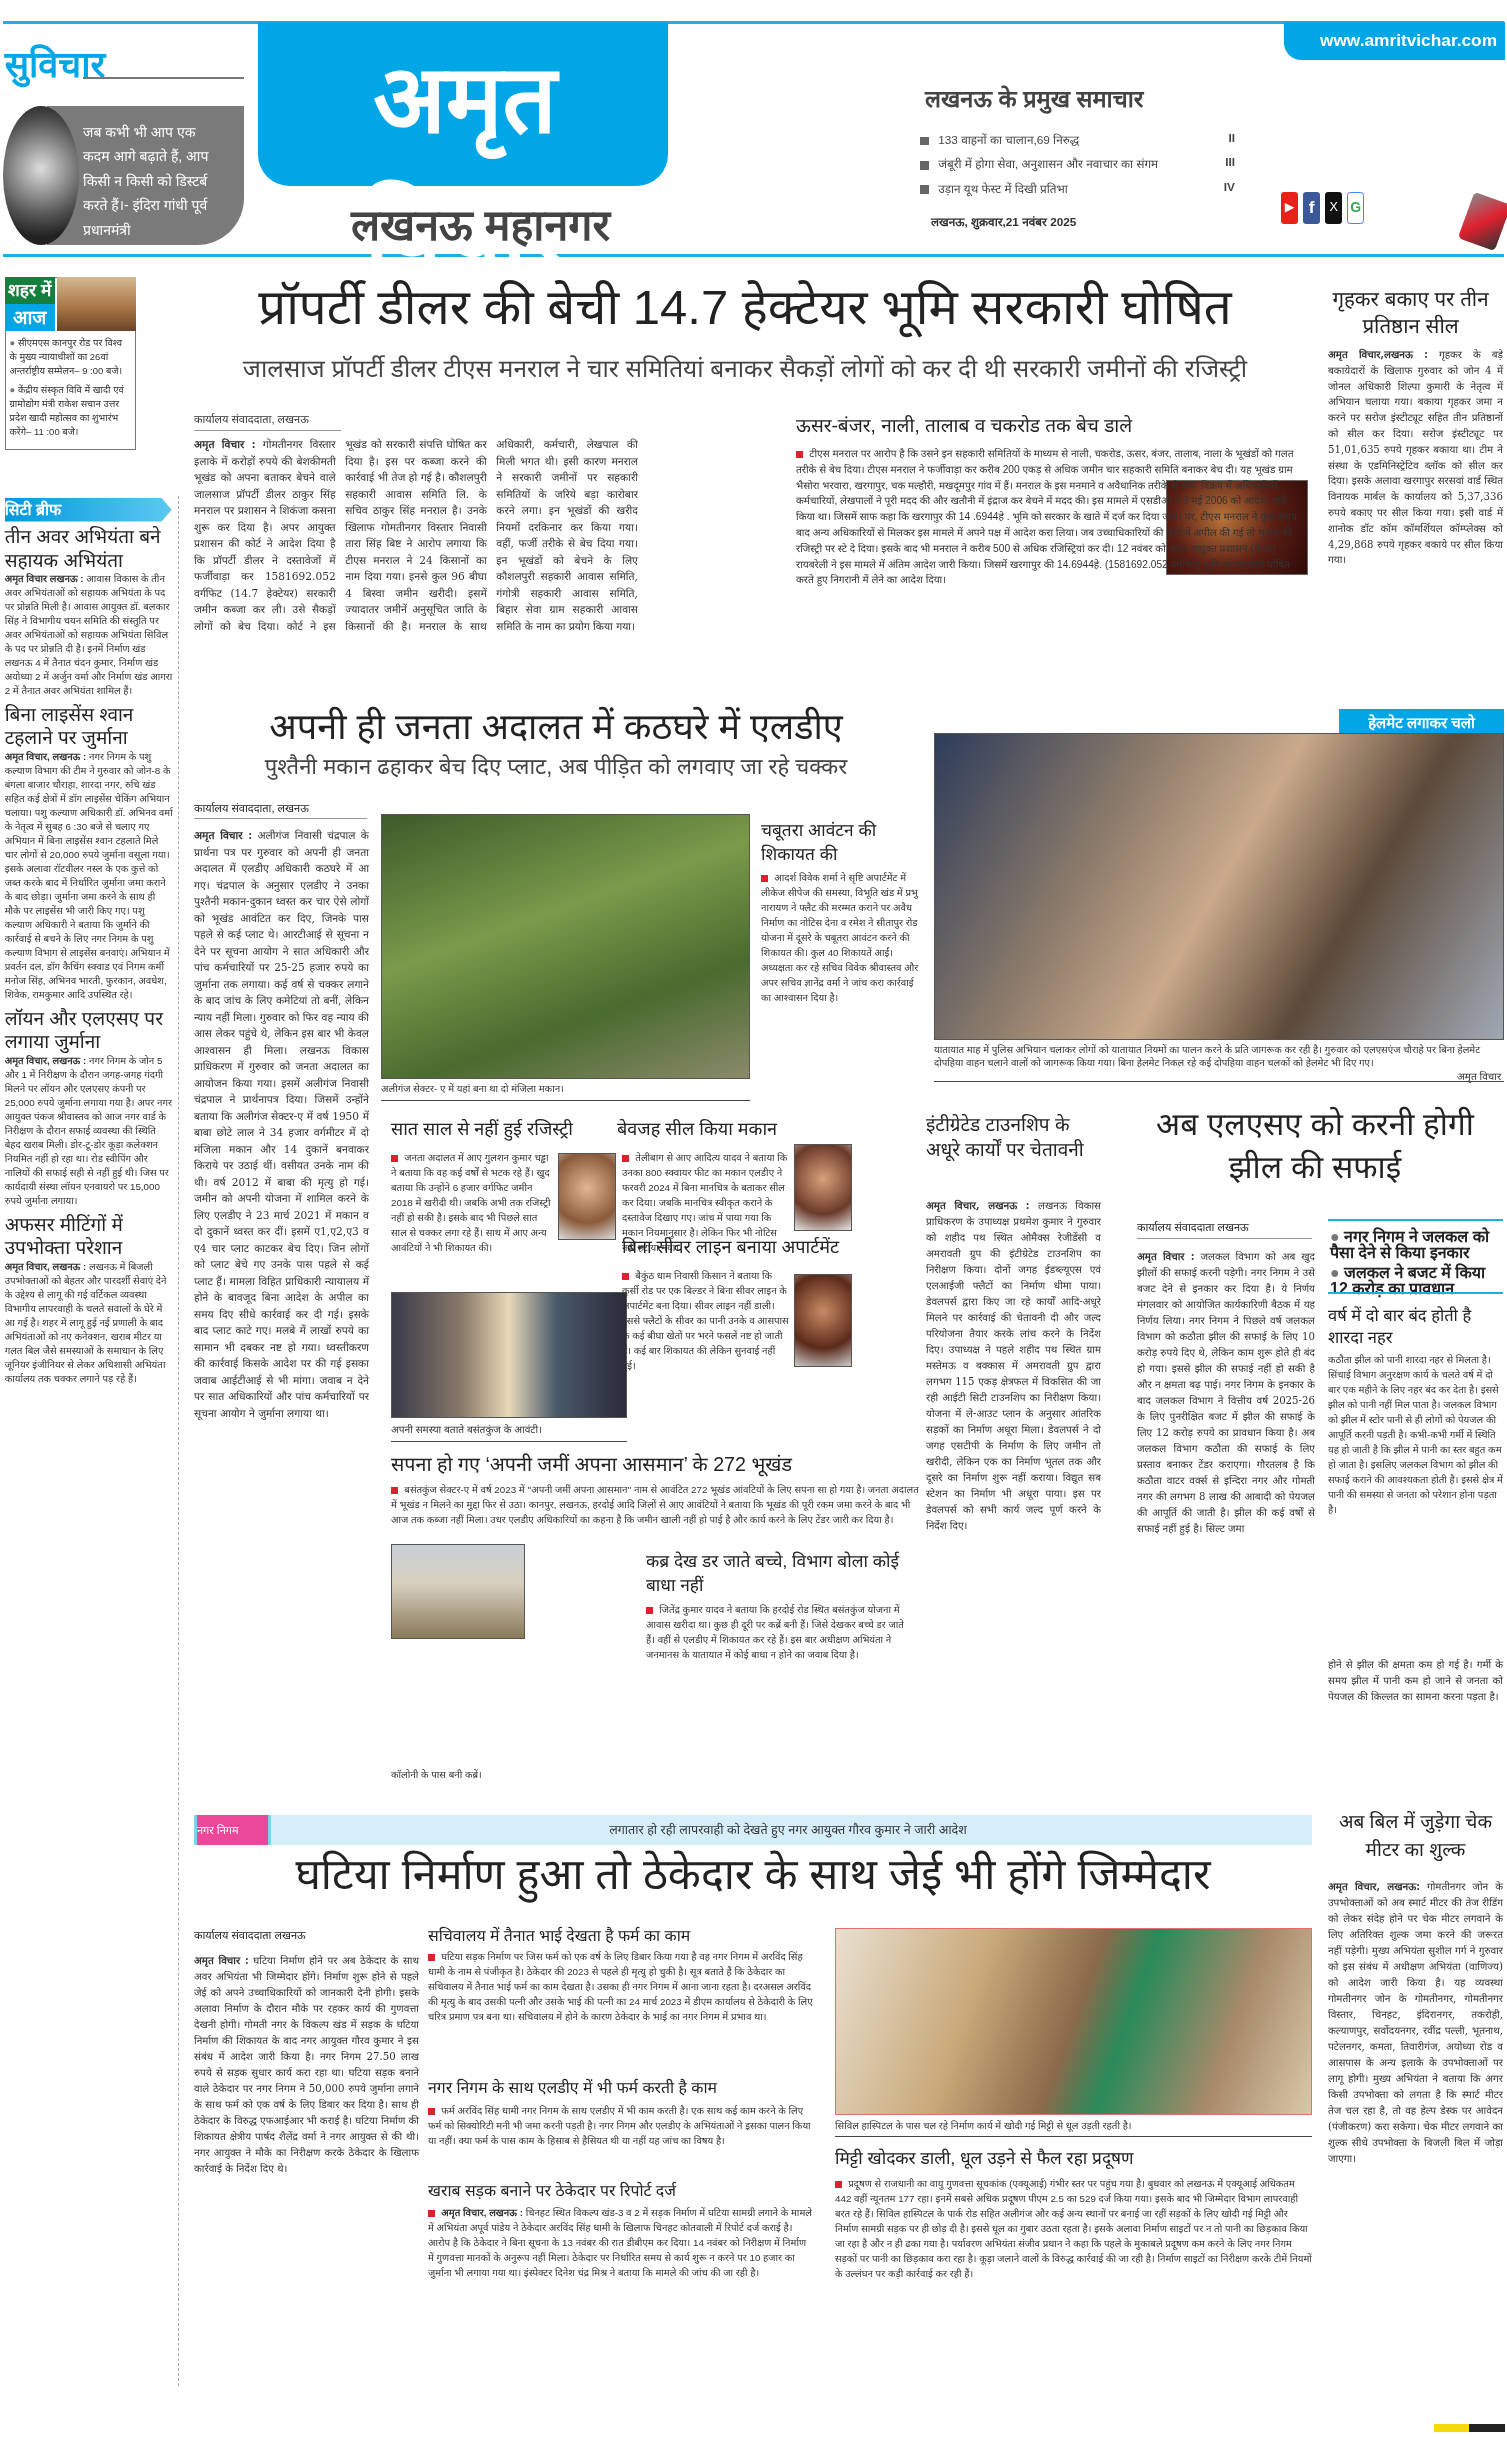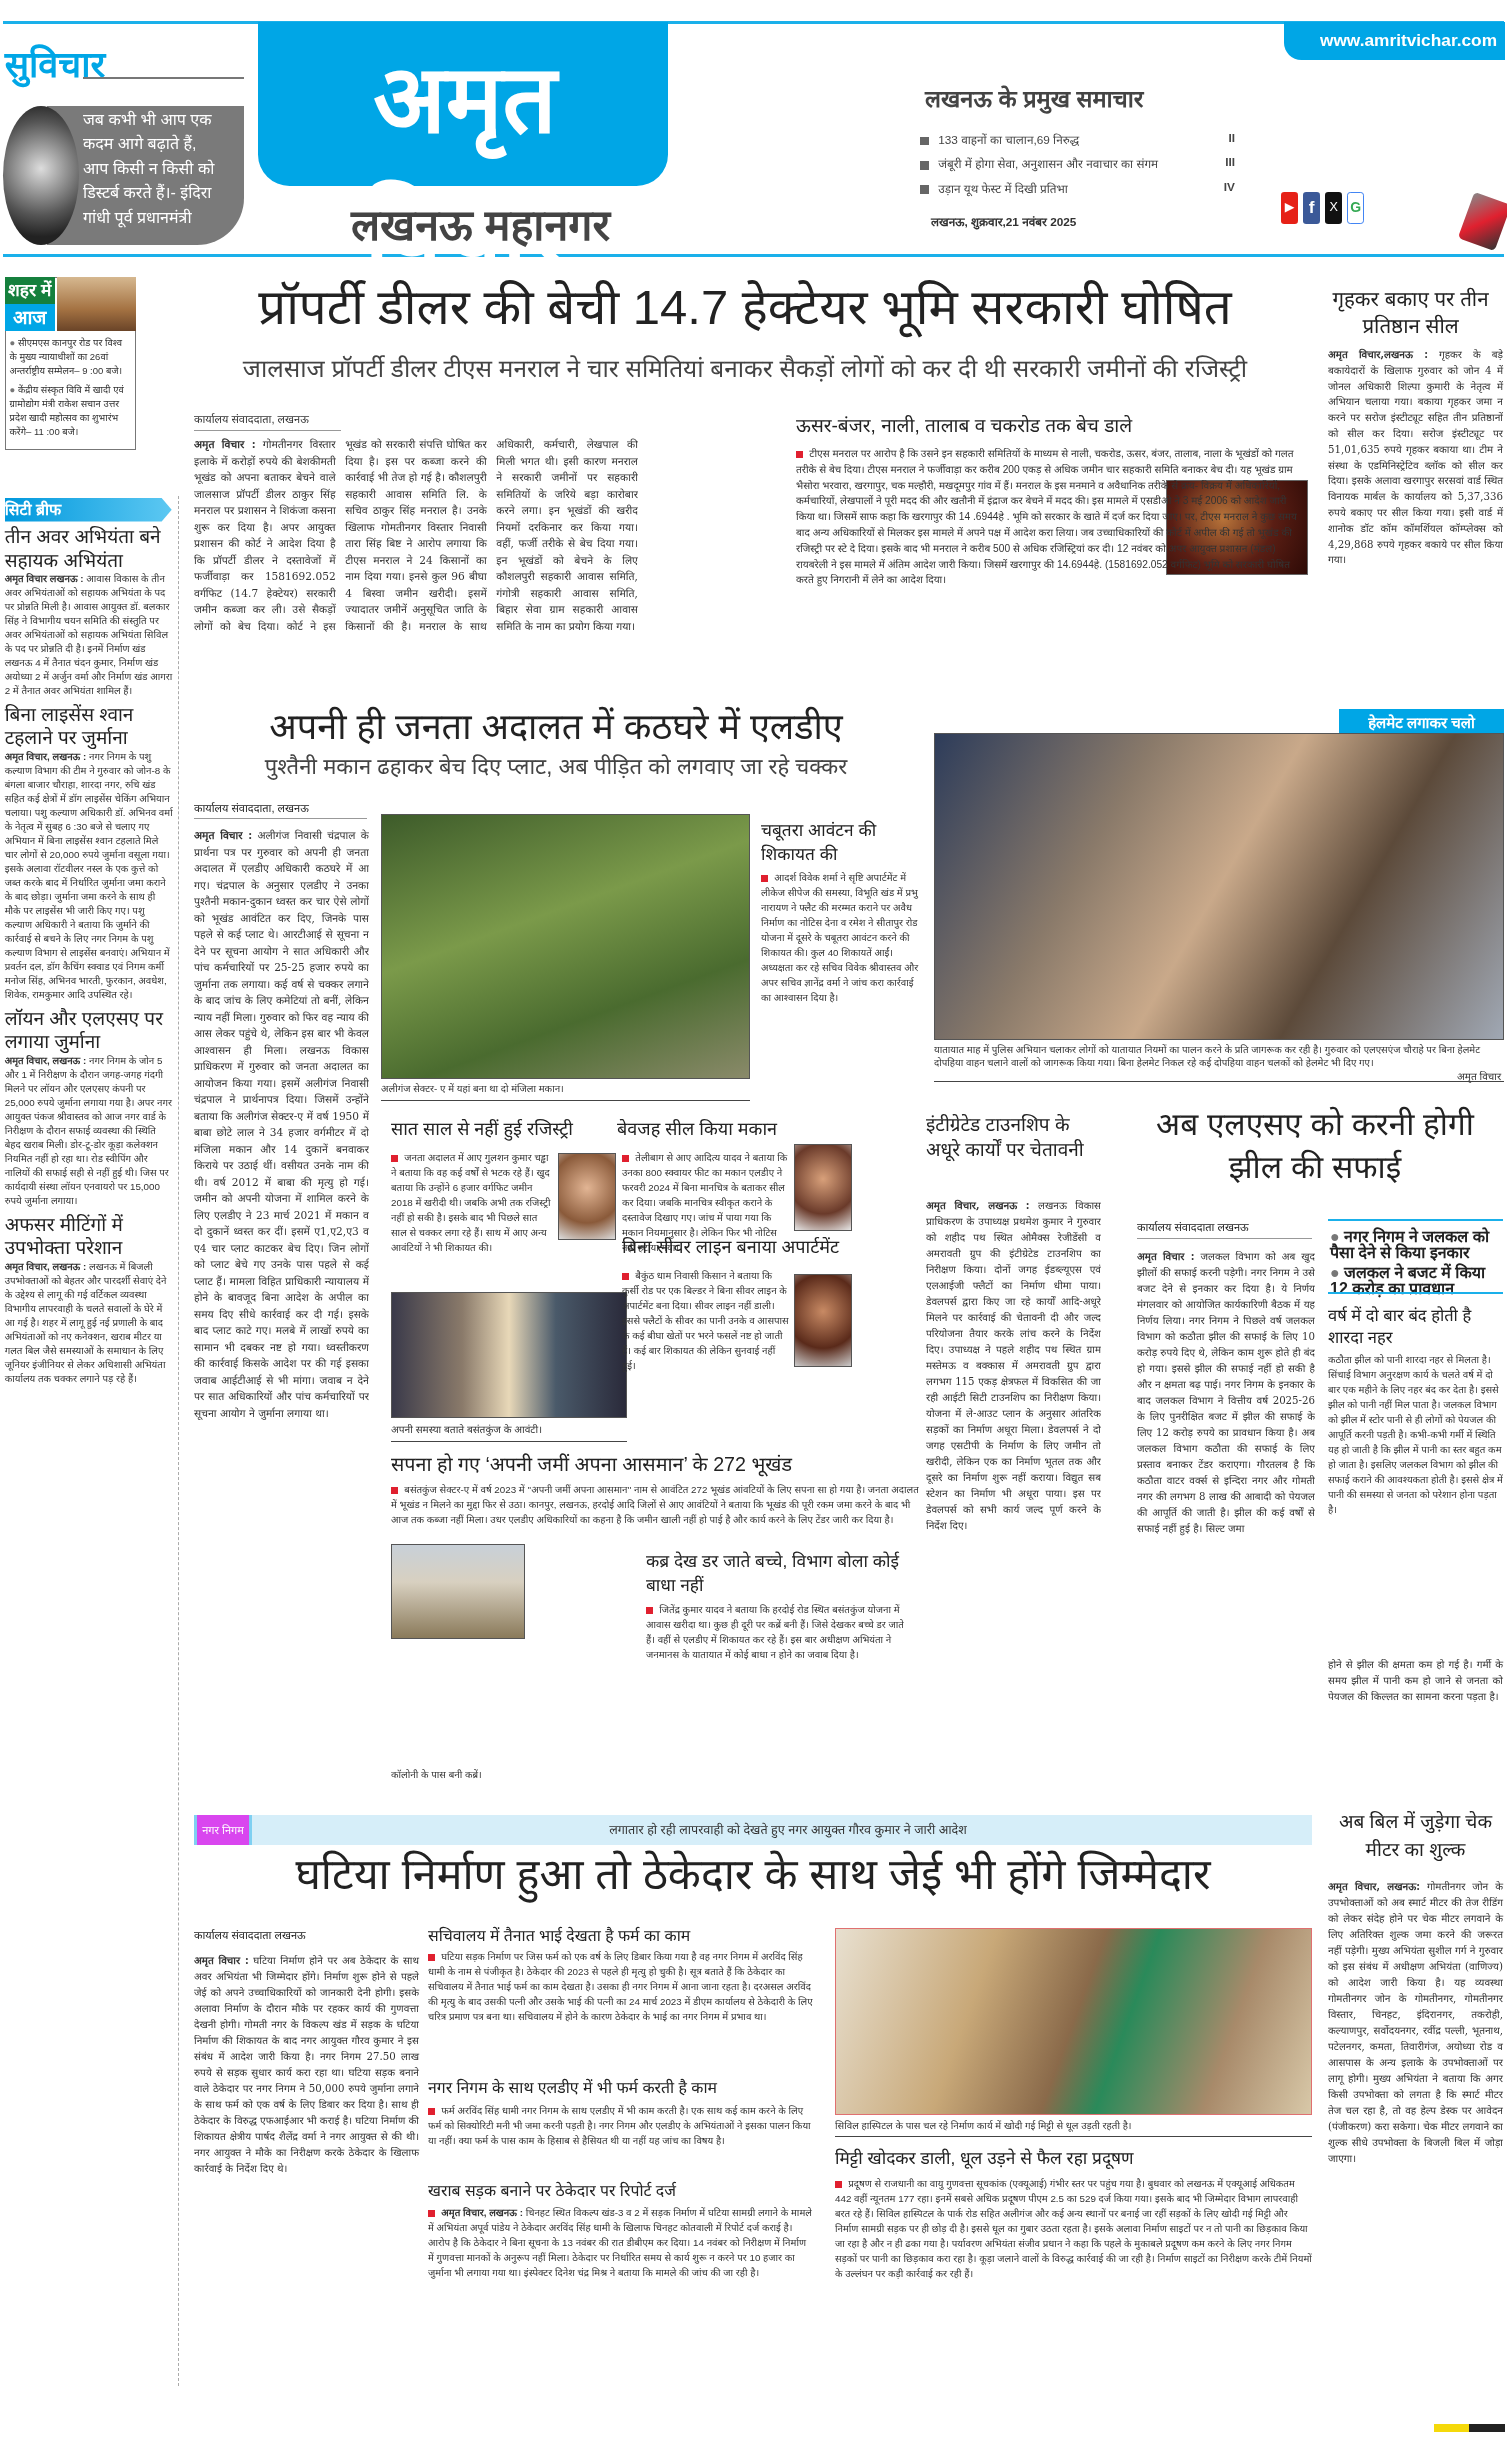--- a/index.html
+++ b/index.html
@@ -20,21 +20,21 @@
 </head>
 <body>
 
 <div class="brule" style="left:3.2px;top:20.5px;width:1501px;height:3.2px"></div>
 <div class="brule" style="left:3.2px;top:254px;width:1501px;height:3.2px"></div>
 
 <div class="abs blue" style="left:4.7px;top:39px;font-size:36px;font-weight:bold">सुविचार</div>
 <div class="rule" style="left:83px;top:77px;width:161px;background:#777;height:1.6px"></div>
 <div class="abs" style="left:47px;top:106px;width:197px;height:139px;background:#7a7a7a;border-radius:0 0 47px 0"></div>
 <div class="abs" style="left:3.2px;top:106px;width:76px;height:139px;border-radius:50%;background:radial-gradient(circle at 50% 45%,#ddd,#555 55%,#222 80%)"></div>
-<div class="abs" style="left:83px;top:108px;width:142px;font-size:16px;line-height:24.4px;color:#fff">जब कभी भी आप एक कदम आगे बढ़ाते हैं, आप किसी न किसी को डिस्टर्ब करते हैं।- इंदिरा गांधी पूर्व प्रधानमंत्री</div>
+<div class="abs" style="left:83px;top:120px;width:142px;font-size:14px;line-height:24.4px;color:#fff">जब कभी भी आप एक कदम आगे बढ़ाते हैं, आप किसी न किसी को डिस्टर्ब करते हैं।- इंदिरा गांधी पूर्व प्रधानमंत्री</div>
 
 <div class="abs" style="left:258px;top:22px;width:410px;height:164px;background:#00a6e6;border-radius:0 0 31.5px 31.5px"></div>
 <div class="abs" style="left:268px;top:31.5px;width:394px;text-align:center;font-size:95px;font-weight:bold;color:#fff;line-height:134px">अमृत विचार</div>
 <div class="abs" style="left:315px;top:194px;width:331px;text-align:center;font-size:43px;font-weight:bold;color:#444">लखनऊ महानगर</div>
 
 <div class="abs" style="left:1284px;top:22px;width:221px;height:38px;background:#00a6e6;border-radius:0 0 0 17.3px"></div>
 <div class="abs" style="left:1292px;top:30px;width:205px;text-align:right;font-size:17.3px;font-weight:bold;color:#fff">www.amritvichar.com</div>
 
 <div class="abs" style="left:925px;top:82px;font-size:23.6px;font-weight:bold;color:#444">लखनऊ के प्रमुख समाचार</div>
 <div class="abs" style="left:920px;top:131px;width:315px">
@@ -152,21 +152,21 @@
 <div class="brule" style="left:1328px;top:1292px;width:175px;height:1.6px"></div>
 <div class="abs body-text" style="left:1137px;top:1248px;width:178px;height:551px;overflow:hidden;font-size:10.2px;line-height:16px"><b>अमृत विचार :</b> <span>जलकल विभाग को अब खुद झीलों की सफाई करनी पड़ेगी। नगर निगम ने उसे बजट देने से इनकार कर दिया है। ये निर्णय मंगलवार को आयोजित कार्यकारिणी बैठक में यह निर्णय लिया। नगर निगम ने पिछले वर्ष जलकल विभाग को कठौता झील की सफाई के लिए 10 करोड़ रुपये दिए थे, लेकिन काम शुरू होते ही बंद हो गया। इससे झील की सफाई नहीं हो सकी है और न क्षमता बढ़ पाई। नगर निगम के इनकार के बाद जलकल विभाग ने वित्तीय वर्ष 2025-26 के लिए पुनरीक्षित बजट में झील की सफाई के लिए 12 करोड़ रुपये का प्रावधान किया है। अब जलकल विभाग कठौता की सफाई के लिए प्रस्ताव बनाकर टेंडर कराएगा। गौरतलब है कि कठौता वाटर वर्क्स से इन्दिरा नगर और गोमती नगर की लगभग 8 लाख की आबादी को पेयजल की आपूर्ति की जाती है। झील की कई वर्षों से सफाई नहीं हुई है। सिल्ट जमा</span></div>
 <div class="abs hl" style="left:1328px;top:1304px;width:175px;font-size:16.5px;line-height:22px">वर्ष में दो बार बंद होती है शारदा नहर</div>
 <div class="abs small-text" style="left:1328px;top:1352px;width:175px;font-size:9.8px;line-height:15px">कठौता झील को पानी शारदा नहर से मिलता है। सिंचाई विभाग अनुरक्षण कार्य के चलते वर्ष में दो बार एक महीने के लिए नहर बंद कर देता है। इससे झील को पानी नहीं मिल पाता है। जलकल विभाग को झील में स्टोर पानी से ही लोगों को पेयजल की आपूर्ति करनी पड़ती है। कभी-कभी गर्मी में स्थिति यह हो जाती है कि झील में पानी का स्तर बहुत कम हो जाता है। इसलिए जलकल विभाग को झील की सफाई कराने की आवश्यकता होती है। इससे क्षेत्र में पानी की समस्या से जनता को परेशान होना पड़ता है।</div>
 <div class="abs body-text" style="left:1328px;top:1657px;width:175px;font-size:10.2px;line-height:16px">होने से झील की क्षमता कम हो गई है। गर्मी के समय झील में पानी कम हो जाने से जनता को पेयजल की किल्लत का सामना करना पड़ता है।</div>
 
 <div class="abs hl" style="left:1328px;top:1808px;width:175px;font-size:19px;text-align:center;line-height:28px">अब बिल में जुड़ेगा चेक मीटर का शुल्क</div>
 <div class="abs body-text" style="left:1328px;top:1878px;width:175px;font-size:10.2px;line-height:16px"><b>अमृत विचार, लखनऊ:</b> <span>गोमतीनगर जोन के उपभोक्ताओं को अब स्मार्ट मीटर की तेज रीडिंग को लेकर संदेह होने पर चेक मीटर लगवाने के लिए अतिरिक्त शुल्क जमा करने की जरूरत नहीं पड़ेगी। मुख्य अभियंता सुशील गर्ग ने गुरुवार को इस संबंध में अधीक्षण अभियंता (वाणिज्य) को आदेश जारी किया है। यह व्यवस्था गोमतीनगर जोन के गोमतीनगर, गोमतीनगर विस्तार, चिनहट, इंदिरानगर, तकरोही, कल्याणपुर, सर्वोदयनगर, रवींद्र पल्ली, भूतनाथ, पटेलनगर, कमता, तिवारीगंज, अयोध्या रोड व आसपास के अन्य इलाके के उपभोक्ताओं पर लागू होगी। मुख्य अभियंता ने बताया कि अगर किसी उपभोक्ता को लगता है कि स्मार्ट मीटर तेज चल रहा है, तो वह हेल्प डेस्क पर आवेदन (पंजीकरण) करा सकेगा। चेक मीटर लगवाने का शुल्क सीधे उपभोक्ता के बिजली बिल में जोड़ा जाएगा।</span></div>
 
 <div class="abs" style="left:194px;top:1815px;width:1118px;height:30px;background:#d6eef9"></div>
-<div class="abs" style="left:194px;top:1815px;width:58px;height:30px;background:#d946ef;border-left:3.2px solid #7fd0f2;border-right:3.2px solid #7fd0f2;color:#fff;font-size:11px;text-align:center;line-height:30px"><span>नगर निगम</span></div>
+<div class="abs" style="left:194px;top:1815px;width:77px;height:30px;background:#ec4899;border-left:3.2px solid #7fd0f2;border-right:3.2px solid #7fd0f2;color:#fff;font-size:11px;line-height:30px"><span>नगर निगम</span></div>
 <div class="abs" style="left:268px;top:1821px;width:1040px;text-align:center;font-size:12.6px;color:#333">लगातार हो रही लापरवाही को देखते हुए नगर आयुक्त गौरव कुमार ने जारी आदेश</div>
 <div class="abs hl" style="left:194px;top:1851px;width:1118px;font-size:43px;text-align:center;font-weight:normal;color:#222">घटिया निर्माण हुआ तो ठेकेदार के साथ जेई भी होंगे जिम्मेदार</div>
 <div class="abs" style="left:194px;top:1927px;font-size:11px">कार्यालय संवाददाता लखनऊ</div>
 <div class="abs body-text" style="left:194px;top:1952px;width:225px;font-size:10.2px;line-height:16px"><b>अमृत विचार :</b> <span>घटिया निर्माण होने पर अब ठेकेदार के साथ अवर अभियंता भी जिम्मेदार होंगे। निर्माण शुरू होने से पहले जेई को अपने उच्चाधिकारियों को जानकारी देनी होगी। इसके अलावा निर्माण के दौरान मौके पर रहकर कार्य की गुणवत्ता देखनी होगी। गोमती नगर के विकल्प खंड में सड़क के घटिया निर्माण की शिकायत के बाद नगर आयुक्त गौरव कुमार ने इस संबंध में आदेश जारी किया है। नगर निगम 27.50 लाख रुपये से सड़क सुधार कार्य करा रहा था। घटिया सड़क बनाने वाले ठेकेदार पर नगर निगम ने 50,000 रुपये जुर्माना लगाने के साथ फर्म को एक वर्ष के लिए डिबार कर दिया है। साथ ही ठेकेदार के विरुद्ध एफआईआर भी कराई है। घटिया निर्माण की शिकायत क्षेत्रीय पार्षद शैलेंद्र वर्मा ने नगर आयुक्त से की थी। नगर आयुक्त ने मौके का निरीक्षण करके ठेकेदार के खिलाफ कार्रवाई के निर्देश दिए थे।</span></div>
 
 <div class="abs hl" style="left:428px;top:1927px;font-size:15.8px">सचिवालय में तैनात भाई देखता है फर्म का काम</div>
 <div class="abs small-text" style="left:428px;top:1949px;width:386px;font-size:9.8px;line-height:15px"><span class="bullet-red"></span><span>घटिया सड़क निर्माण पर जिस फर्म को एक वर्ष के लिए डिबार किया गया है वह नगर निगम में अरविंद सिंह धामी के नाम से पंजीकृत है। ठेकेदार की 2023 से पहले ही मृत्यु हो चुकी है। सूत्र बताते हैं कि ठेकेदार का सचिवालय में तैनात भाई फर्म का काम देखता है। उसका ही नगर निगम में आना जाना रहता है। दरअसल अरविंद की मृत्यु के बाद उसकी पत्नी और उसके भाई की पत्नी का 24 मार्च 2023 में डीएम कार्यालय से ठेकेदारी के लिए चरित्र प्रमाण पत्र बना था। सचिवालय में होने के कारण ठेकेदार के भाई का नगर निगम में प्रभाव था।</span></div>
 <div class="abs hl" style="left:428px;top:2079px;font-size:15.8px">नगर निगम के साथ एलडीए में भी फर्म करती है काम</div>
 <div class="abs small-text" style="left:428px;top:2103px;width:386px;font-size:9.8px;line-height:15px"><span class="bullet-red"></span><span>फर्म अरविंद सिंह धामी नगर निगम के साथ एलडीए में भी काम करती है। एक साथ कई काम करने के लिए फर्म को सिक्योरिटी मनी भी जमा करनी पड़ती है। नगर निगम और एलडीए के अभियंताओं ने इसका पालन किया या नहीं। क्या फर्म के पास काम के हिसाब से हैसियत थी या नहीं यह जांच का विषय है।</span></div>
 <div class="abs hl" style="left:428px;top:2182px;font-size:15.8px">खराब सड़क बनाने पर ठेकेदार पर रिपोर्ट दर्ज</div>

